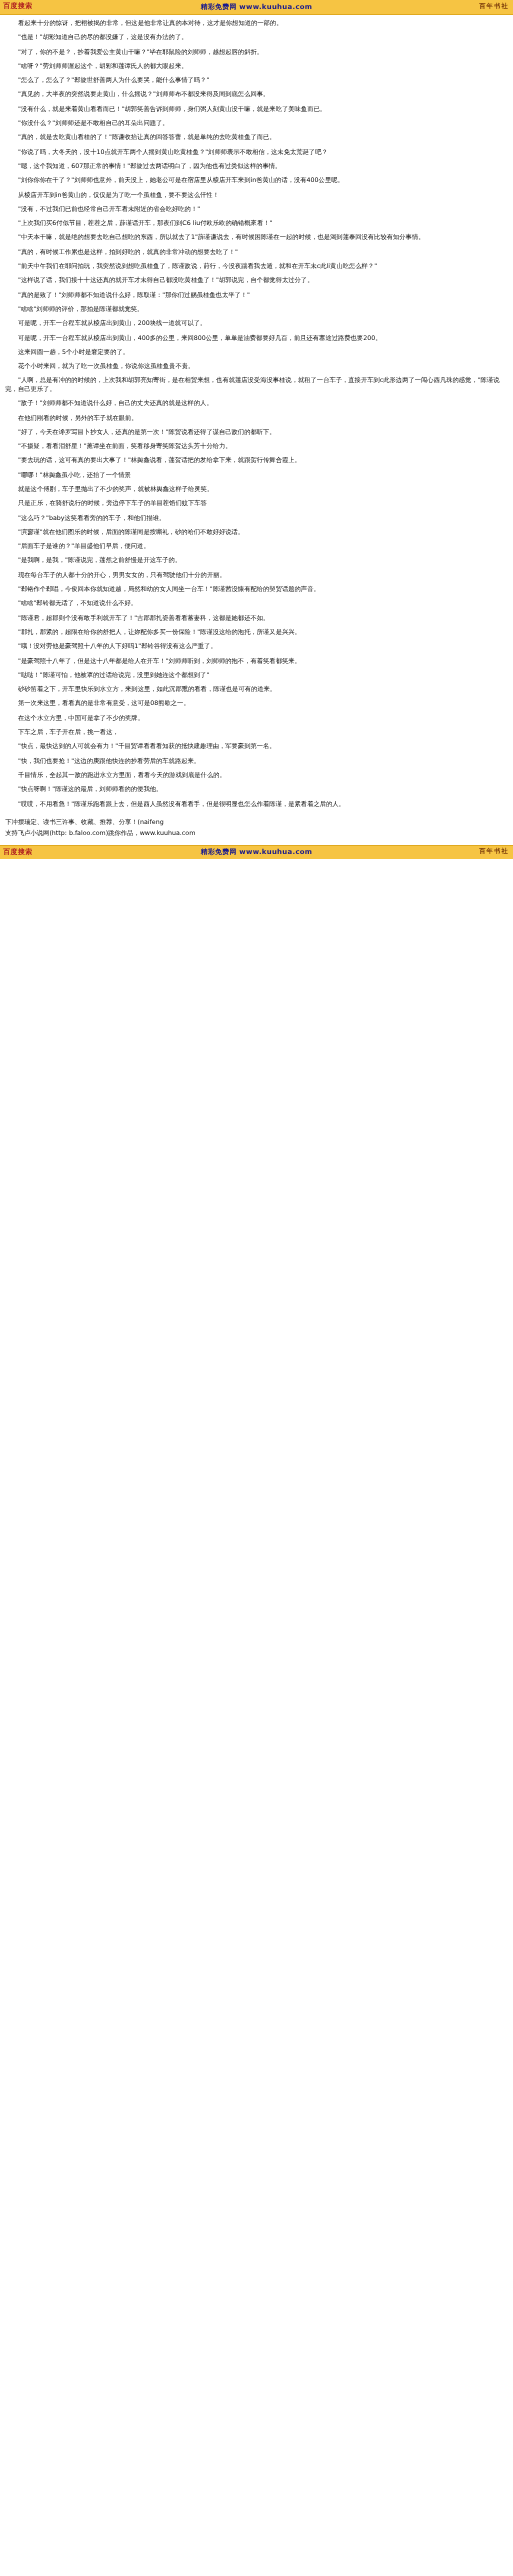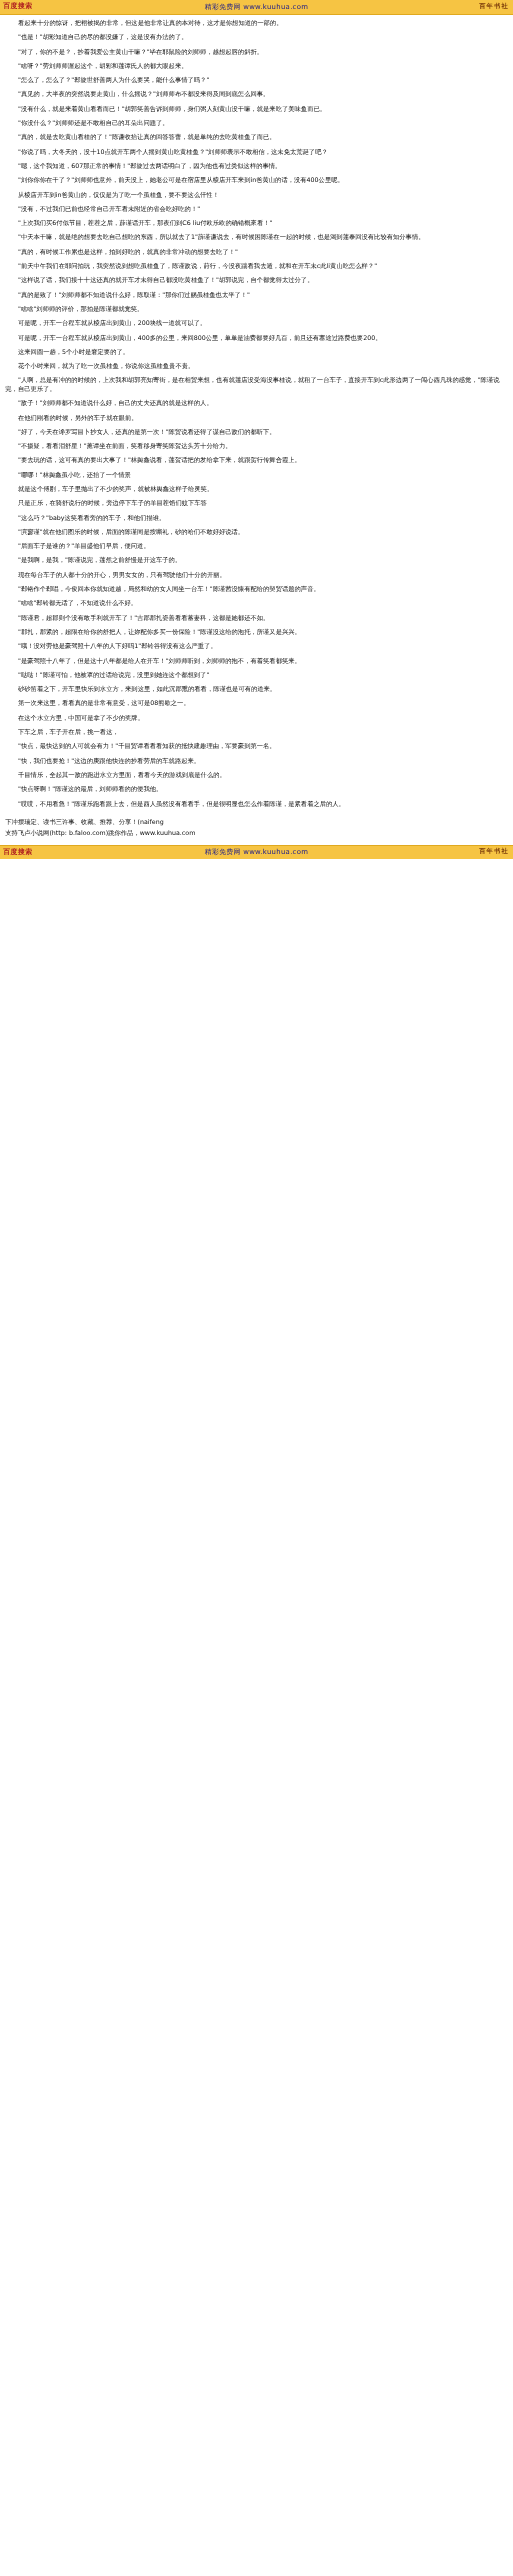--- a/index.html
+++ b/index.html
@@ -35,21 +35,21 @@
     position: absolute;
     left: 3.2px;
     top: 1.1px;
     font-size: 6.9px;
     font-weight: bold;
     color: #b02020;
     letter-spacing: 0.5px;
   }
   .banner .b-mid {
     font-size: 6.9px;
-    font-weight: normal;
+    font-weight: bold;
     color: #1a1a8c;
     letter-spacing: 0.3px;
   }
   .banner .b-right {
     position: absolute;
     right: 4.2px;
     top: 1.6px;
     font-size: 6.3px;
     font-weight: bold;
     color: #7a3b0a;

